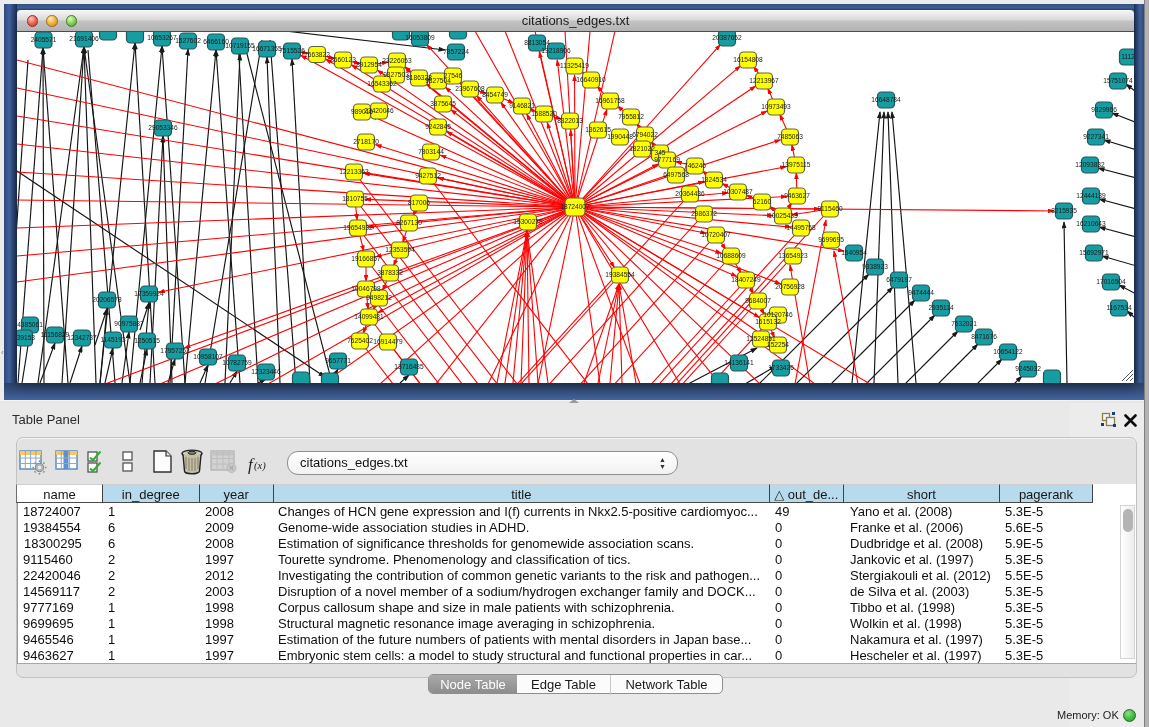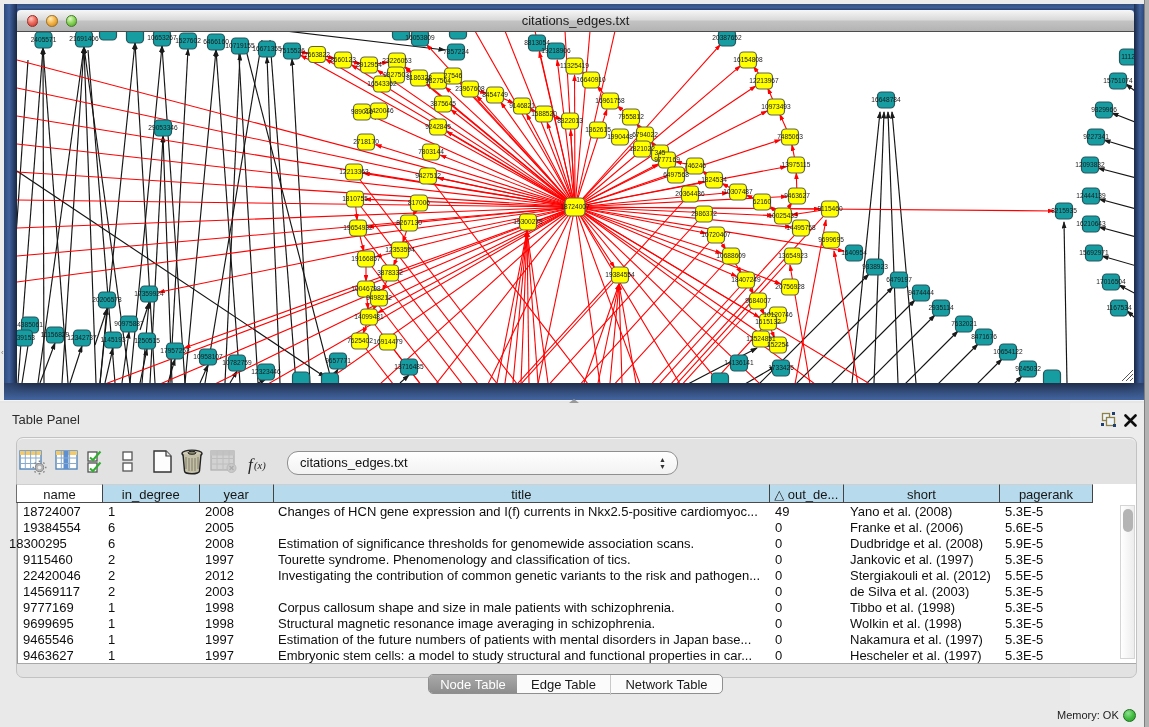--- a/index.html
+++ b/index.html
@@ -671,27 +671,28 @@
       <span style="left:108px">1</span>
       <span style="left:205px">2008</span>
       <span style="left:278px;width:489px;overflow:hidden">Changes of HCN gene expression and I(f) currents in Nkx2.5-positive cardiomyoc...</span>
       <span style="left:775px">49</span>
       <span style="left:850px">Yano et al. (2008)</span>
       <span style="left:1005px">5.3E-5</span>
     </div>
     <div class="tr" style="top:520px">
       <span style="left:23px">19384554</span>
       <span style="left:108px">6</span>
-      <span style="left:205px">2005</span>
+      <span style="left:205px">2009</span>
+      <span style="left:278px;width:489px;overflow:hidden">Genome-wide association studies in ADHD.</span>
       <span style="left:775px">0</span>
       <span style="left:850px">Franke et al. (2006)</span>
       <span style="left:1005px">5.6E-5</span>
     </div>
     <div class="tr" style="top:536px">
-      <span style="left:9px">18300295</span>
+      <span style="left:24px">18300295</span>
       <span style="left:108px">6</span>
       <span style="left:205px">2008</span>
       <span style="left:278px;width:489px;overflow:hidden">Estimation of significance thresholds for genomewide association scans.</span>
       <span style="left:775px">0</span>
       <span style="left:850px">Dudbridge et al. (2008)</span>
       <span style="left:1005px">5.9E-5</span>
     </div>
     <div class="tr" style="top:552px">
       <span style="left:23px">9115460</span>
       <span style="left:108px">2</span>
@@ -707,20 +708,21 @@
       <span style="left:205px">2012</span>
       <span style="left:278px;width:489px;overflow:hidden">Investigating the contribution of common genetic variants to the risk and pathogen...</span>
       <span style="left:775px">0</span>
       <span style="left:850px">Stergiakouli et al. (2012)</span>
       <span style="left:1005px">5.5E-5</span>
     </div>
     <div class="tr" style="top:584px">
       <span style="left:23px">14569117</span>
       <span style="left:108px">2</span>
       <span style="left:205px">2003</span>
+      <span style="left:278px;width:489px;overflow:hidden">Disruption of a novel member of a sodium/hydrogen exchanger family and DOCK...</span>
       <span style="left:775px">0</span>
       <span style="left:850px">de Silva et al. (2003)</span>
       <span style="left:1005px">5.3E-5</span>
     </div>
     <div class="tr" style="top:600px">
       <span style="left:23px">9777169</span>
       <span style="left:108px">1</span>
       <span style="left:205px">1998</span>
       <span style="left:278px;width:489px;overflow:hidden">Corpus callosum shape and size in male patients with schizophrenia.</span>
       <span style="left:775px">0</span>

